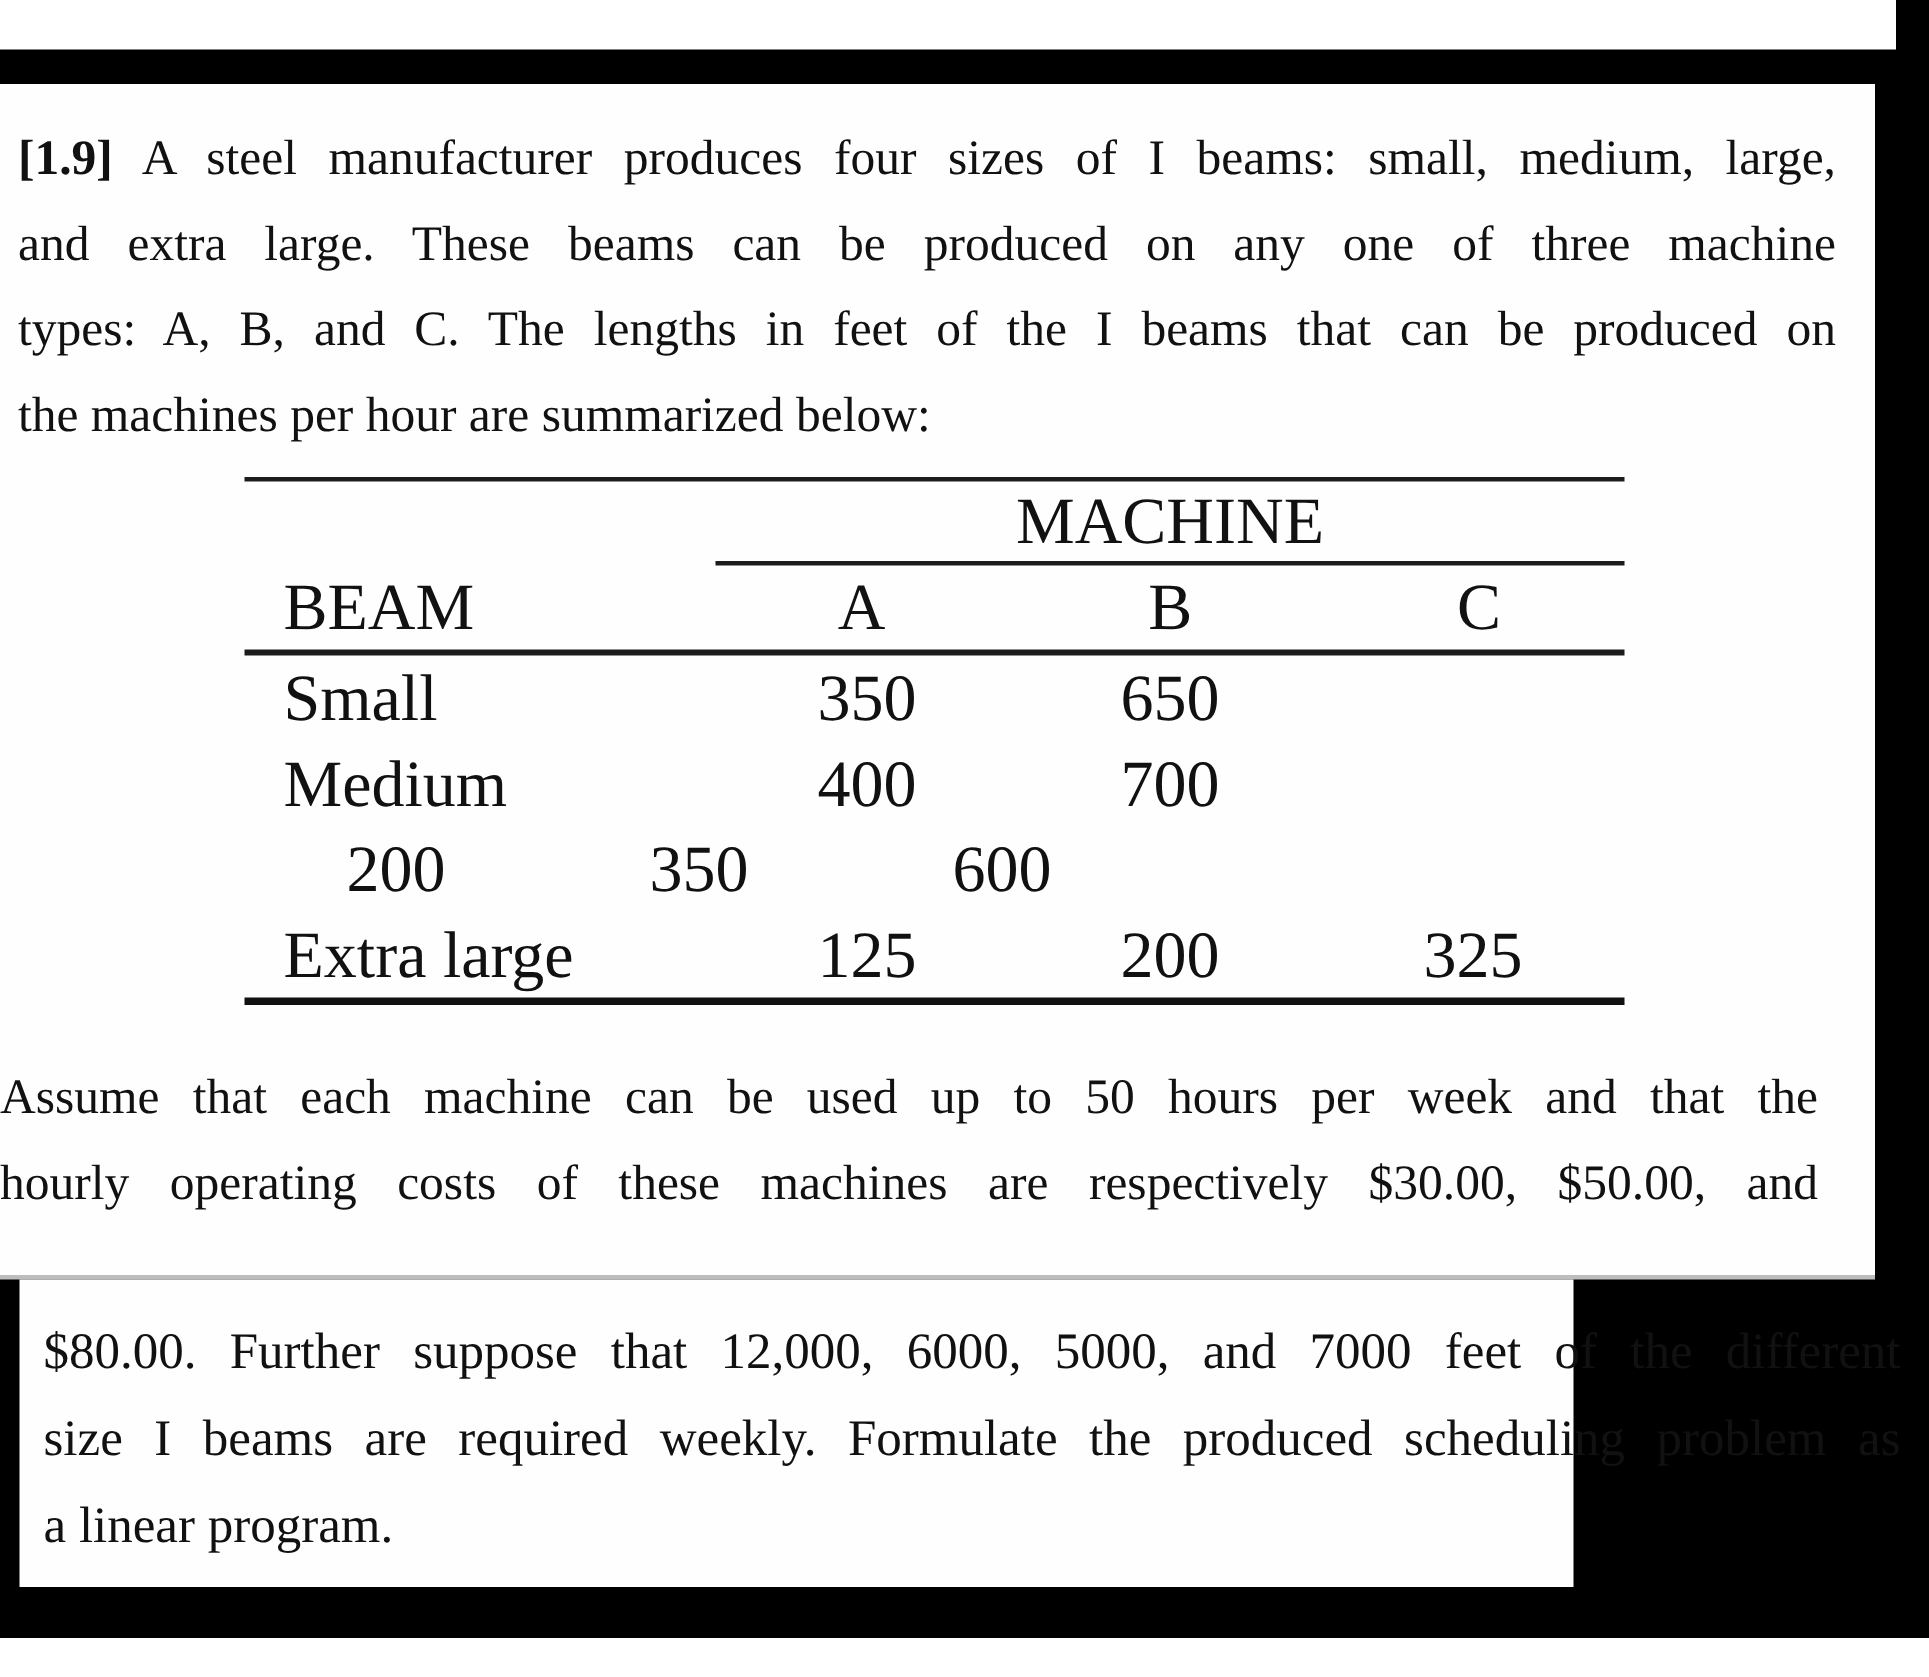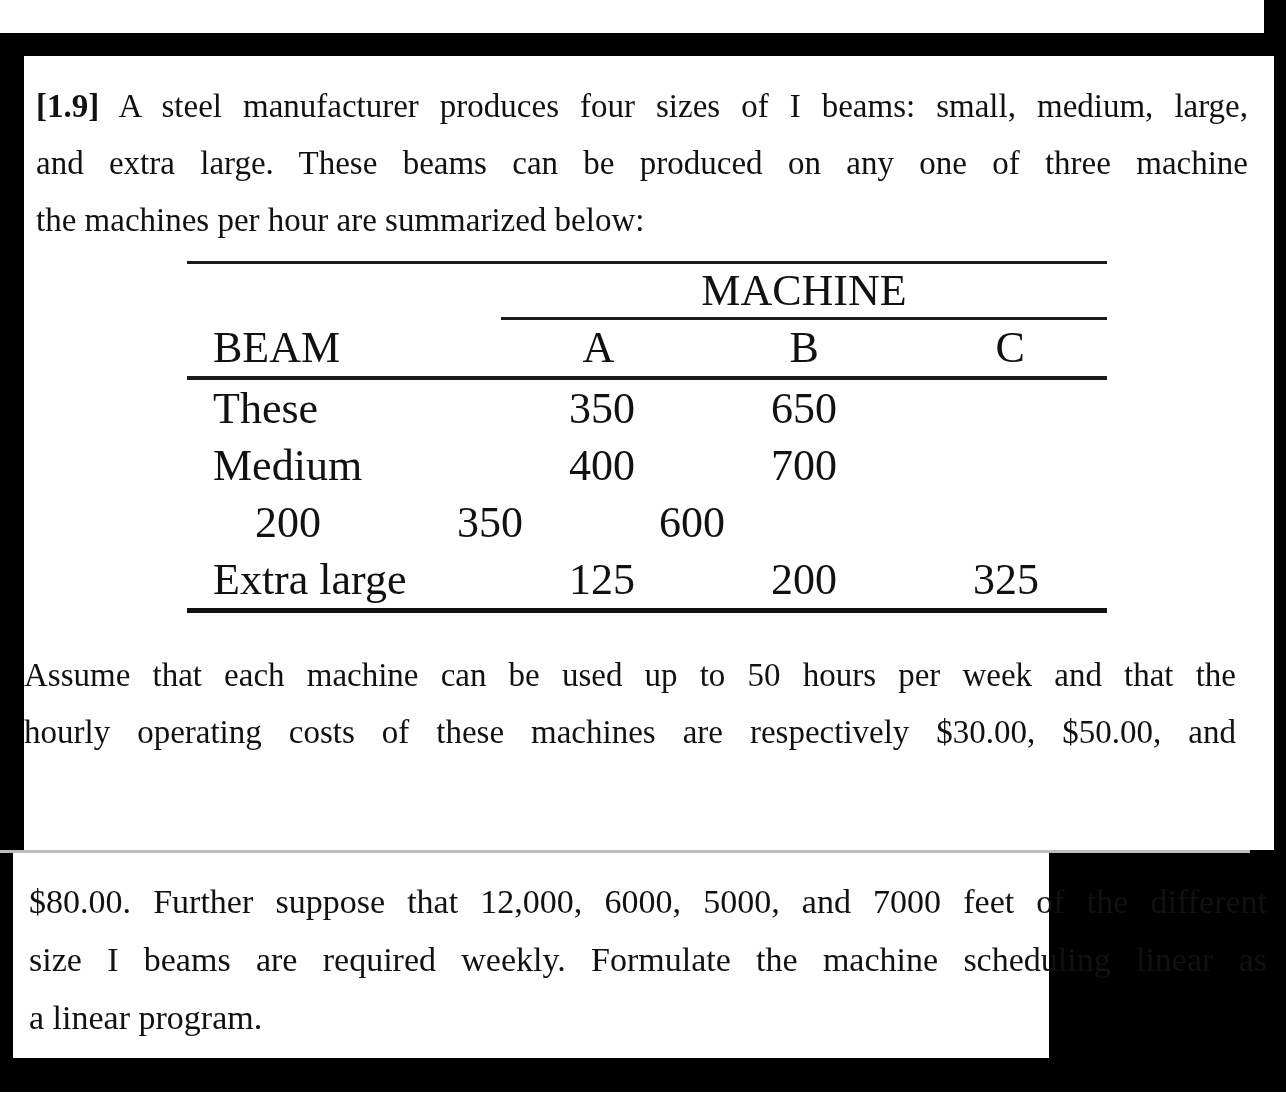--- a/index.html
+++ b/index.html
@@ -25,21 +25,21 @@
     position: absolute;
     left: 0; top: 1092px;
     width: 1286px; height: 26px;
     background: #ffffff;
   }
   .page {
     position: absolute;
     background: #fefefe;
   }
   .page-top {
-    left: 24px; top: 56px;
+    left: 0; top: 56px;
     width: 1250px; height: 794px;
   }
   .seam {
     position: absolute;
     left: 0; top: 850px;
     width: 1250px; height: 3px;
     background: #bdbdbd;
   }
   .page-bottom {
     left: 13px; top: 853px;
@@ -126,38 +126,39 @@
 </head>
 <body>
 
 <div class="strip-top"></div>
 
 <div class="page page-top">
 
   <div class="para para1">
     <div class="line"><span class="pnum">[1.9]</span> <span>A steel manufacturer produces four sizes of I beams: small, medium, large,</span></div>
     <div class="line">and extra large. These beams can be produced on any one of three machine</div>
+    <div class="line">types: A, B, and C. The lengths in feet of the I beams that can be produced on</div>
     <div class="line last">the machines per hour are summarized below:</div>
   </div>
 
   <div class="table-wrap">
     <div class="rule-top"></div>
     <div class="machine-row">
       <div class="spacer"></div>
       <div class="machine-cell">MACHINE</div>
     </div>
     <div class="head-row">
       <div class="c0">BEAM</div>
       <div class="cn">A</div>
       <div class="cn">B</div>
       <div class="cn">C</div>
     </div>
     <div class="data-rows">
       <div class="row">
-        <div class="c0">These</div>
+        <div class="c0">Small</div>
         <div class="cn">350</div>
         <div class="cn">650</div>
       </div>
       <div class="row">
         <div class="c0">Medium</div>
         <div class="cn">400</div>
         <div class="cn">700</div>
       </div>
       <div class="row">
         <div class="cn">200</div>
@@ -178,18 +179,18 @@
     <div class="line">hourly operating costs of these machines are respectively $30.00, $50.00, and</div>
   </div>
 
 </div>
 
 <div class="seam"></div>
 
 <div class="page page-bottom">
   <div class="para para3">
     <div class="line">$80.00.  Further suppose that 12,000, 6000, 5000, and 7000 feet of the different</div>
-    <div class="line">size I beams are required weekly. Formulate the machine scheduling linear as</div>
+    <div class="line">size I beams are required weekly. Formulate the produced scheduling problem as</div>
     <div class="line last">a linear program.</div>
   </div>
 </div>
 
 <div class="strip-bottom"></div>
 
 </body></html>

